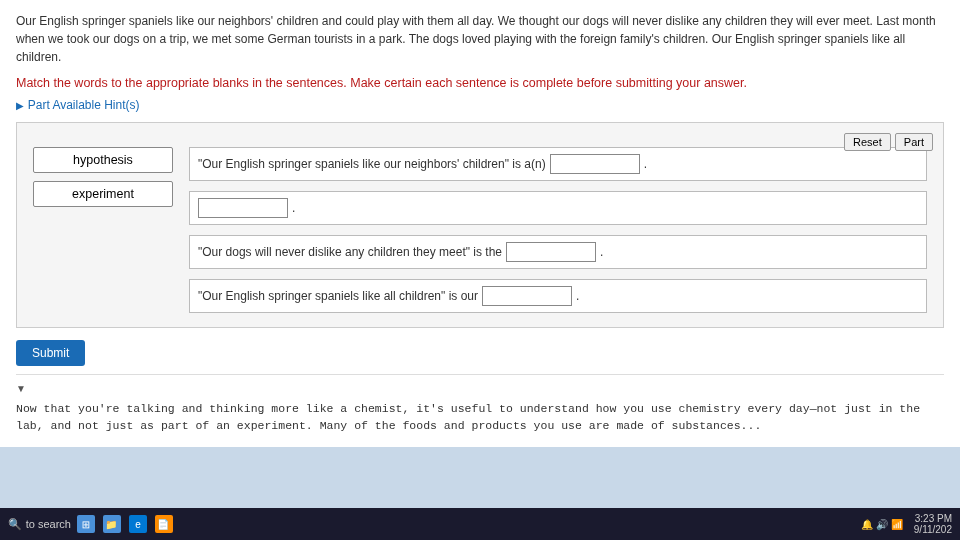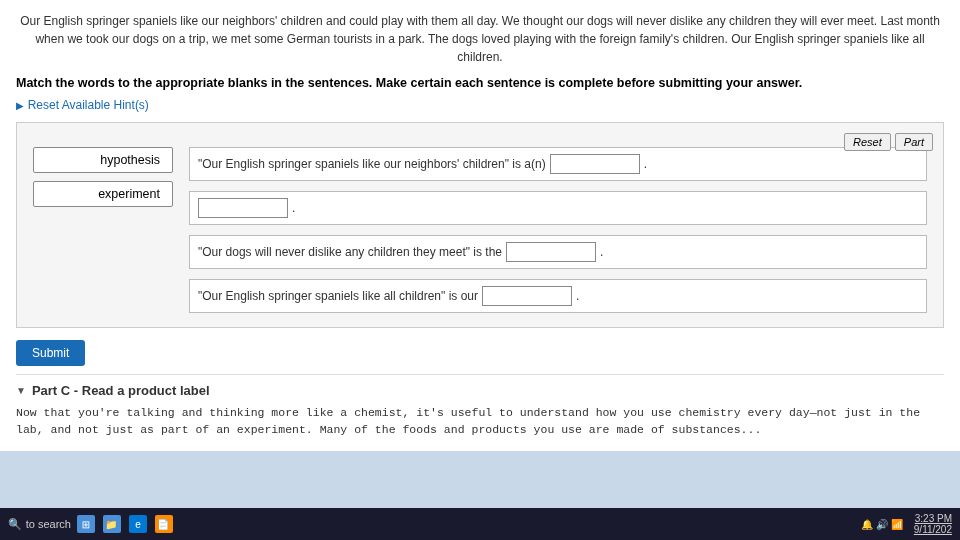--- a/index.html
+++ b/index.html
@@ -18,27 +18,26 @@
       margin: 0;
       padding: 12px 16px;
       width: 100%;
     }
 
     .intro-text {
       font-size: 12px;
       color: #333;
       line-height: 1.5;
       margin-bottom: 10px;
-      text-align: center;
     }
 
     .instruction-text {
       font-size: 12.5px;
-      font-weight: bold;
-      color: #000000;
+      font-weight: normal;
+      color: #b91c1c;
       margin-bottom: 8px;
     }
 
     .hint-link {
       color: #1a6bb5;
       font-size: 12px;
       cursor: pointer;
       display: flex;
       align-items: center;
       gap: 4px;
@@ -66,41 +65,40 @@
       gap: 4px;
     }
 
     .top-btn {
       background: #f0f0f0;
       border: 1px solid #999;
       padding: 2px 8px;
       font-size: 11px;
       cursor: pointer;
       border-radius: 2px;
-      font-style: italic;
     }
 
     .exercise-inner {
       display: flex;
       gap: 16px;
       margin-top: 10px;
     }
 
     .word-bank {
       display: flex;
       flex-direction: column;
       gap: 8px;
       min-width: 140px;
     }
 
     .word-item {
       border: 1px solid #888;
       background: #fff;
       padding: 5px 12px;
-      text-align: right;
+      text-align: center;
       font-size: 12.5px;
       cursor: pointer;
       border-radius: 2px;
     }
 
     .sentences-area {
       flex: 1;
       display: flex;
       flex-direction: column;
       gap: 10px;
@@ -202,21 +200,20 @@
     .taskbar-right {
       display: flex;
       align-items: center;
       gap: 10px;
       color: #ccc;
       font-size: 10px;
     }
 
     .time-display {
       text-align: right;
-      text-decoration: underline;
     }
 
     .sentence-full-row {
       border: 1px solid #bbb;
       background: #fff;
       padding: 6px 8px;
       display: flex;
       align-items: center;
       font-size: 12px;
       color: #333;
@@ -230,21 +227,21 @@
 
   
   <p class="intro-text">Our English springer spaniels like our neighbors' children and could play with them all day. We thought our dogs will never dislike any children they will ever meet. Last month when we took our dogs on a trip, we met some German tourists in a park. The dogs loved playing with the foreign family's children. Our English springer spaniels like all children.</p>
 
   
   <p class="instruction-text">Match the words to the appropriate blanks in the sentences. Make certain each sentence is complete before submitting your answer.</p>
 
   
   <div class="hint-link">
     <span class="hint-arrow">▶</span>
-    <span>Reset Available Hint(s)</span>
+    <span>Part Available Hint(s)</span>
   </div>
 
   
   <div class="exercise-box">
     <div class="top-buttons">
       <button class="top-btn">Reset</button>
       <button class="top-btn">Part</button>
     </div>
 
     <div class="exercise-inner">
@@ -283,21 +280,20 @@
     </div>
   </div>
 
   
   <button class="submit-btn">Submit</button>
 
   
   <div class="part-c-section">
     <div class="part-c-header">
       <span class="part-c-arrow">▼</span>
-      <span>Part C - Read a product label</span>
     </div>
     <p class="part-c-text">Now that you're talking and thinking more like a chemist, it's useful to understand how you use chemistry every day—not just in the lab, and not just as part of an experiment. Many of the foods and products you use are made of substances...</p>
   </div>
 
 </div>
 
 <div class="taskbar">
   <div class="taskbar-left">
     <div class="taskbar-search">
       <span>🔍</span>

